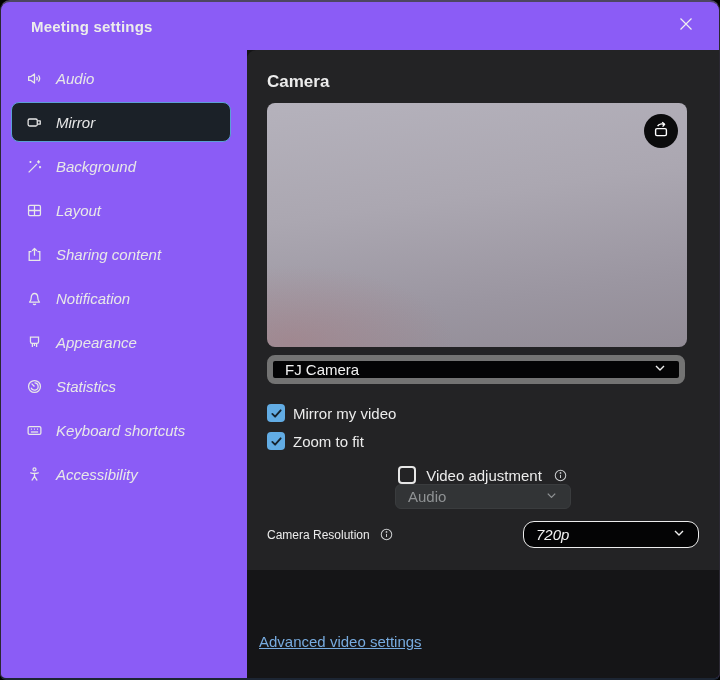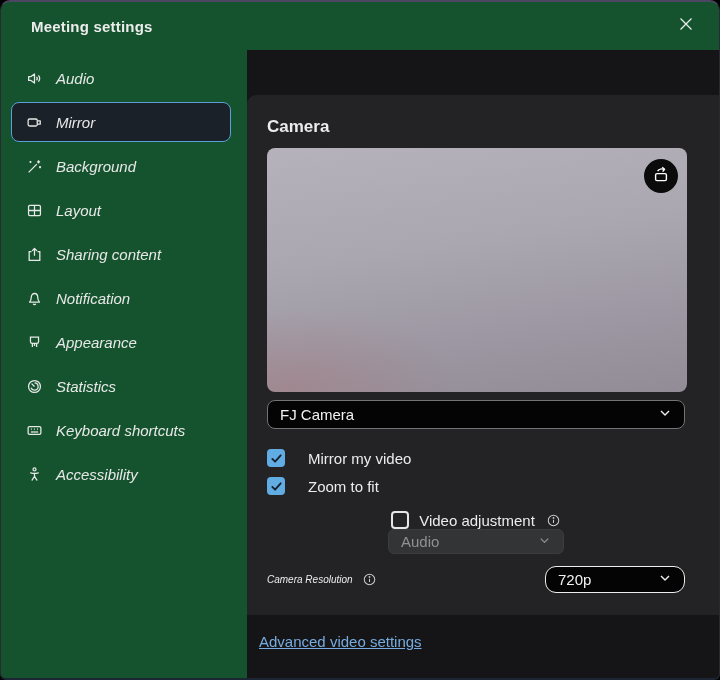--- a/index.html
+++ b/index.html
@@ -1,21 +1,21 @@
 <!DOCTYPE html>
 <html><head>
 <meta charset="utf-8">
 <style>
   * { margin:0; padding:0; box-sizing:border-box; }
   html,body { width:720px; height:680px; background:#000; }
   body { font-family:"Liberation Sans","DejaVu Sans",sans-serif; color:#ececec; }
 
   .window{
     width:720px; height:680px; display:flex; flex-direction:column;
-    background:#14532d; overflow:hidden;
+    background:#8b5cf6; overflow:hidden;
     border-top:2px solid #4d4662; border-bottom:2px solid #1c2533;
     border-left:1px solid #2b2833; border-right:1px solid #2b2833;
     border-radius:10px 10px 6px 6px;
   }
 
   
   .titlebar{ height:48px; flex:0 0 48px; display:flex; align-items:center;
     justify-content:space-between; padding:0 18px 0 30px; }
   .title{ font-size:15px; font-weight:bold; letter-spacing:.2px; }
   .close-btn{ width:30px; height:30px; display:flex; align-items:center; justify-content:center;
@@ -29,54 +29,54 @@
   .side-item{ width:220px; height:40px; margin:4px 0 4px 10px; display:flex; align-items:center;
     gap:13px; padding-left:14px; border:1px solid transparent; border-radius:8px; cursor:pointer; }
   .side-item .lbl{ font-size:15px; color:#e8e8e8;font-style:italic; }
   .side-item.active{ background:#1b2128; border-color:#5c9fd6; }
   .side-icon{ width:17px; height:17px; display:flex; align-items:center; justify-content:center; }
   .side-icon svg{ display:block; }
 
   
   .content{ flex:1; display:flex; flex-direction:column; background:#151517; min-width:0; }
   .card{ height:520px; flex:0 0 520px; background:#232325; border-top-left-radius:9px;
-    padding:22px 34px 0 20px;margin-top:45px; }
+    padding:22px 20px 0 20px; }
   .section-title{ font-size:17px; font-weight:bold; margin-bottom:11px; }
 
   .preview{ position:relative; width:420px; height:244px; border-radius:8px;
     background:
       radial-gradient(55% 45% at 6% 98%, rgba(171,118,122,.40), rgba(171,118,122,0) 70%),
       linear-gradient(172deg, #b5b2bc 0%, #aba7b1 40%, #9b96a1 75%, #928c96 100%);
   }
   .flip-btn{ position:absolute; top:11px; right:9px; width:34px; height:34px; border-radius:50%;
     background:#0b0b0c; display:flex; align-items:center; justify-content:center; cursor:pointer; }
 
   .select{ display:flex; align-items:center; justify-content:space-between;
-    background:#040405; border:1px solid #737373; border-radius:8px;
+    background:#040405; border:6px solid #737373; border-radius:8px;
     padding:0 12px; font-size:15px; color:#f2f2f2; cursor:pointer; }
   .camera-select{ width:418px; height:29px; margin-top:8px; }
 
   .rows{ margin-top:20px; }
-  .check-row{ display:flex; align-items:center; gap:23px; height:18px; margin-bottom:10px; }
+  .check-row{ display:flex; align-items:center; gap:8px; height:18px; margin-bottom:10px; }
   .check-label{ font-size:15px; }
   .checkbox{ width:18px; height:18px; border-radius:4px; display:flex; align-items:center;
     justify-content:center; cursor:pointer; }
   .checkbox.checked{ background:#62ace4; }
   .checkbox.unchecked{ background:transparent; border:2px solid #e6e6e6; }
 
   .adjust-row{ display:flex; align-items:center; justify-content:space-between; margin-top:16px;flex-direction:column; }
   .adjust-left{ display:flex; align-items:center; gap:10px; }
   .info-icon{ display:flex; margin-left:1px; }
   .select.disabled{ background:#323436; border:1px solid #3a3c3e; color:#8f9294; cursor:default;
     width:176px; height:25px; border-radius:6px; }
 
   .resolution-row{ display:flex; align-items:center; justify-content:space-between; margin-top:12px; }
   .res-left{ display:flex; align-items:center; gap:8px; }
-  .res-label{ font-size:10px;font-style:italic; }
-  .select.res{ width:140px; height:27px; border-radius:11px; border:1.5px solid #ededed; }
+  .res-label{ font-size:12px; }
+  .select.res{ width:176px; height:27px; border-radius:11px; border:1.5px solid #ededed;font-style:italic; }
 
   .below{ flex:1; position:relative; background:#151517; }
   .adv-link{ position:absolute; left:12px; bottom:28px; font-size:15px; color:#77abdf;
     text-decoration:underline; cursor:pointer; }
 </style>
 </head>
 <body>
 
 <div class="window">
 

